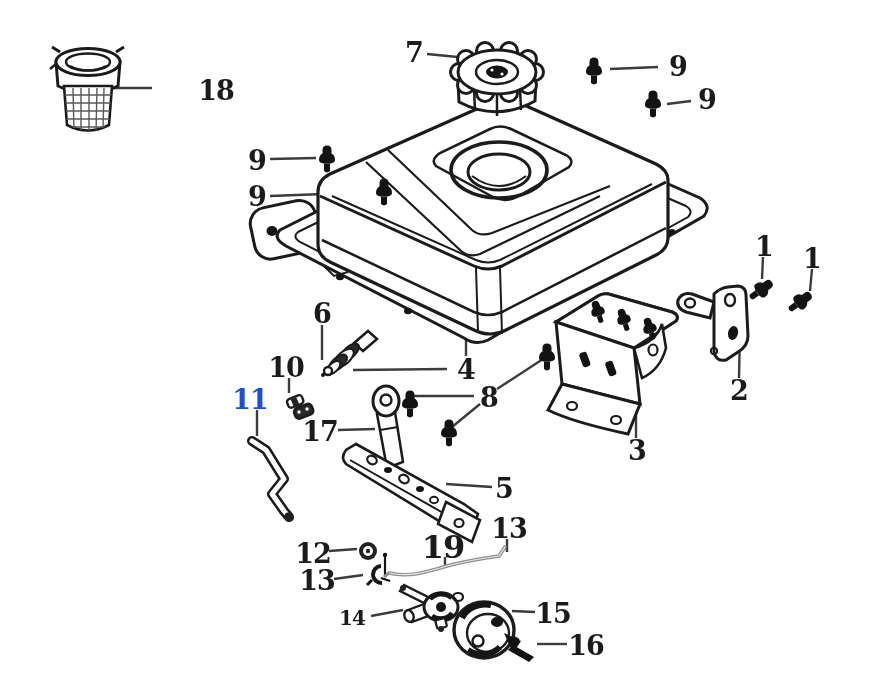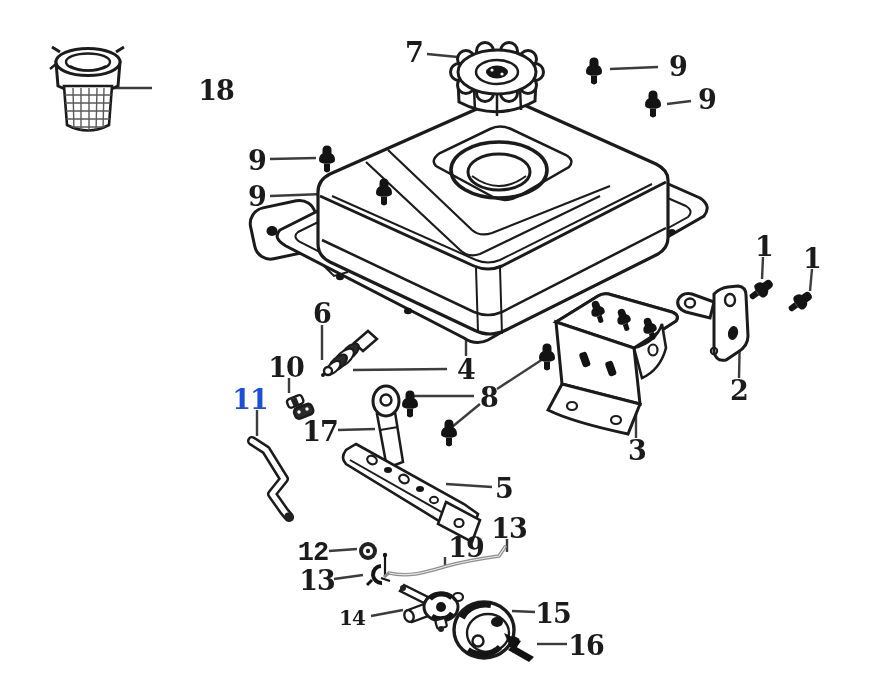--- a/index.html
+++ b/index.html
@@ -281,21 +281,21 @@
       <div class="callout" style="left: 812px; top: 258px; font-size: 27px; color: rgb(27, 27, 27);">1</div>
       <div class="callout" style="left: 739px; top: 390px; font-size: 27px; color: rgb(27, 27, 27);">2</div>
       <div class="callout" style="left: 637px; top: 450px; font-size: 27px; color: rgb(27, 27, 27);">3</div>
       <div class="callout" style="left: 466px; top: 369px; font-size: 27px; color: rgb(27, 27, 27);">4</div>
       <div class="callout" style="left: 322px; top: 313px; font-size: 27px; color: rgb(27, 27, 27);">6</div>
       <div class="callout" style="left: 489px; top: 397px; font-size: 27px; color: rgb(27, 27, 27);">8</div>
       <div class="callout" style="left: 286px; top: 367px; font-size: 27px; color: rgb(27, 27, 27);">10</div>
       <div class="callout" style="left: 250px; top: 399px; font-size: 27px; color: #1d4ed8;">11</div>
       <div class="callout" style="left: 320px; top: 431px; font-size: 27px; color: rgb(27, 27, 27);">17</div>
       <div class="callout" style="left: 504px; top: 488px; font-size: 27px; color: rgb(27, 27, 27);">5</div>
-      <div class="callout" style="left: 313px; top: 553px; font-size: 27px; color: rgb(27, 27, 27); font-family: Liberation Mono, monospace;">12</div>
+      <div class="callout" style="left: 313px; top: 553px; font-size: 27px; color: rgb(27, 27, 27);">12</div>
       <div class="callout" style="left: 317px; top: 580px; font-size: 27px; color: rgb(27, 27, 27);">13</div>
-      <div class="callout" style="left: 466px; top: 547px; font-size: 27px; color: rgb(27, 27, 27);">19</div>
+      <div class="callout" style="left: 443px; top: 547px; font-size: 32px; color: rgb(27, 27, 27);">19</div>
       <div class="callout" style="left: 509px; top: 528px; font-size: 27px; color: rgb(27, 27, 27);">13</div>
       <div class="callout" style="left: 352px; top: 618px; font-size: 20px; color: rgb(27, 27, 27);">14</div>
       <div class="callout" style="left: 553px; top: 613px; font-size: 27px; color: rgb(27, 27, 27);">15</div>
       <div class="callout" style="left: 586px; top: 645px; font-size: 27px; color: rgb(27, 27, 27);">16</div>
     </div>
 </div>
 
 </body></html>

